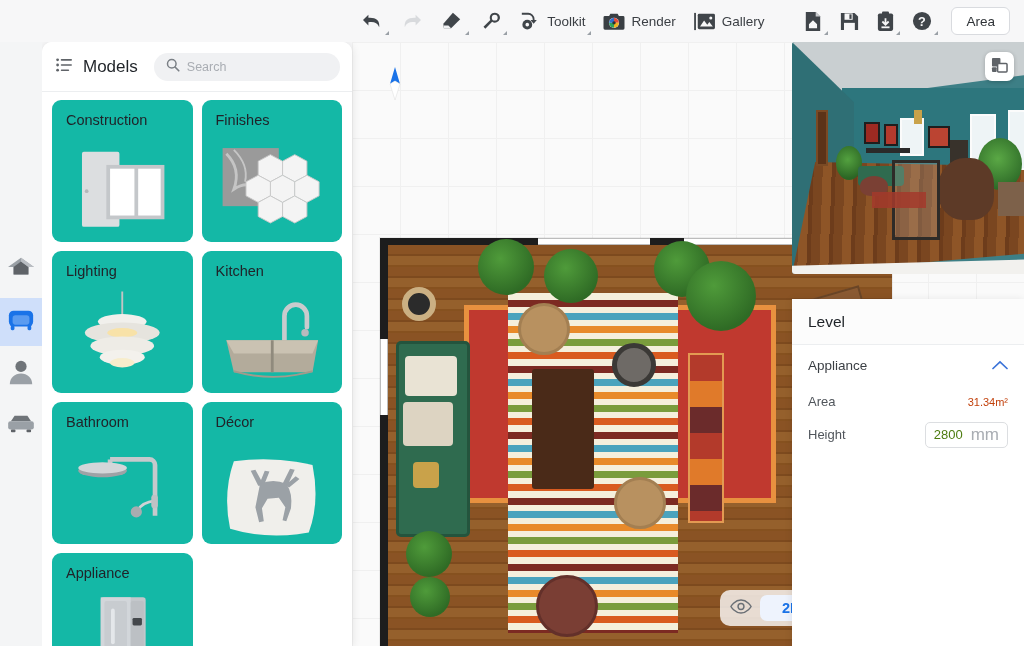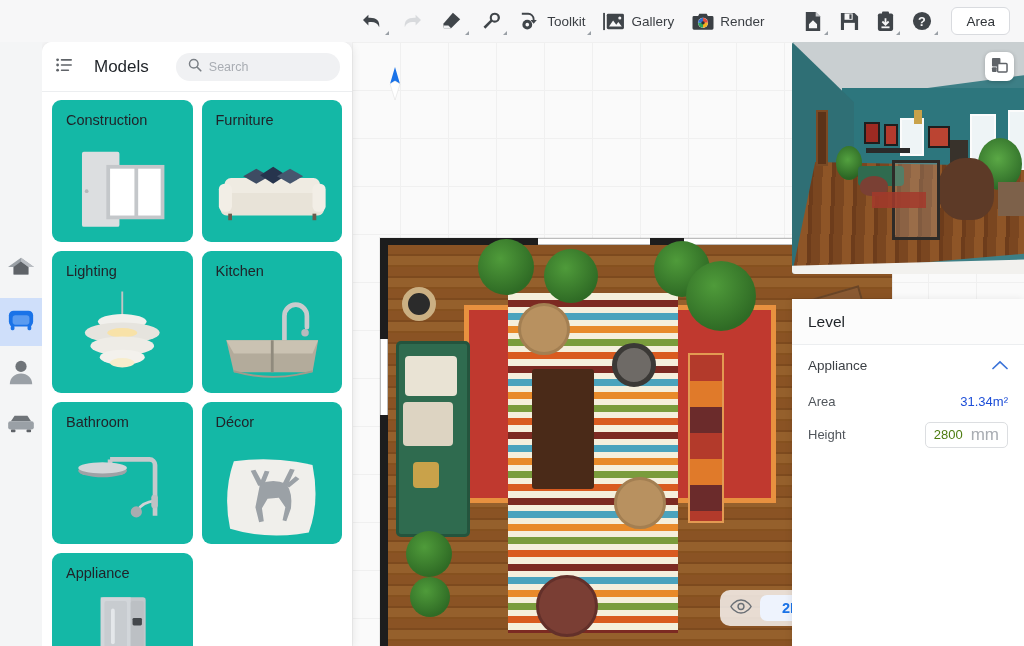--- a/index.html
+++ b/index.html
@@ -60,21 +60,21 @@
     position: absolute; left: 42px; top: 42px;
     width: 310px; height: 604px;
     background: #ffffff;
     border-radius: 10px 10px 0 0;
     box-shadow: 0 1px 10px rgba(0,0,0,.11);
     z-index: 25; overflow: hidden;
     display: flex; flex-direction: column;
   }
   .mp-header {
     height: 50px; flex: 0 0 50px;
-    display: flex; align-items: center; gap: 21px;
+    display: flex; align-items: center; gap: 10px;
     padding: 0 12px 0 14px;
     border-bottom: 1px solid #eceef0; background: #fff;
   }
   .mp-title { font-size: 17px; color: #1f2328; font-weight: 400; }
   .search-box {
     flex: 1; height: 28px; margin-left: 6px;
     background: #f0f1f3; border-radius: 14px;
     display: flex; align-items: center; gap: 7px; padding: 0 12px;
     cursor: text;
   }
@@ -277,21 +277,21 @@
   }
   .props-sec {
     height: 40px; display: flex; align-items: center; justify-content: space-between;
     padding: 0 16px; font-size: 13.5px; color: #3b3f44; cursor: pointer;
   }
   .chev-up { color: #3b73d8; font-size: 13px; }
   .prop-row {
     height: 33px; display: flex; align-items: center; justify-content: space-between;
     padding: 0 16px; font-size: 13px; color: #50555b;
   }
-  .prop-val { color: #1d4ed8; font-size: 13px; }
+  .prop-val { color: #c2410c; font-size: 11px; }
   .prop-input {
     display: flex; align-items: center; gap: 8px;
     border: 1px solid #dcdee1; border-radius: 5px;
     height: 26px; padding: 0 8px; background: #fff; cursor: text;
   }
   .prop-input .num { font-size: 13px; color: #4d7c0f; }
   .prop-input .unit { font-size: 17px; color: #a9adb3; }
 </style>
 </head>
 <body>
@@ -339,47 +339,47 @@
     <div class="tb-btn">
       <span class="glyph">
         <svg width="22" height="20" viewBox="0 0 24 22">
           <path d="M3 4h7a5 5 0 0 1 5 5v1h-2.5l3.5 4 3.5-4H17V9a7 7 0 0 0-7-7H3Z" fill="#40454a"></path>
           <circle cx="9" cy="15" r="5.4" fill="#40454a"></circle>
           <circle cx="9" cy="15" r="2" fill="#f7f7f8"></circle>
         </svg>
       </span>
       <span>Toolkit</span>
       <span class="tb-corner"></span>
-    </div>
-
-    <div class="tb-btn">
-      <span class="glyph">
-        <svg width="22" height="19" viewBox="0 0 24 21">
-          <rect x="0" y="1" width="2" height="19" fill="#40454a"></rect>
-          <rect x="4" y="2" width="19" height="17" rx="1.6" fill="#40454a"></rect>
-          <path d="M6.5 16 L11 9.5 L14.5 14 L16.8 11 L20.6 16Z" fill="#f7f7f8"></path>
-          <circle cx="18.4" cy="6.6" r="1.7" fill="#f7f7f8"></circle>
-        </svg>
-      </span>
-      <span>Gallery</span>
     </div>
 
     <div class="tb-btn">
       <span class="glyph">
         <svg width="22" height="19" viewBox="0 0 24 21">
           <path d="M8 2h8l1.4 2.4H22a1.6 1.6 0 0 1 1.6 1.6v12a1.6 1.6 0 0 1-1.6 1.6H2A1.6 1.6 0 0 1 .4 18V6A1.6 1.6 0 0 1 2 4.4h4.6Z" fill="#3a3f44"></path>
           <circle cx="12" cy="12" r="5.6" fill="#e8e8e8"></circle>
           <path d="M12 6.6a5.4 5.4 0 0 1 5.4 5.4h-5.4Z" fill="#e34c3c"></path>
           <path d="M17.4 12A5.4 5.4 0 0 1 12 17.4V12Z" fill="#f2b21e"></path>
           <path d="M12 17.4A5.4 5.4 0 0 1 6.6 12H12Z" fill="#2fa35b"></path>
           <path d="M6.6 12A5.4 5.4 0 0 1 12 6.6V12Z" fill="#2f6fd0"></path>
           <circle cx="12" cy="12" r="1.9" fill="#2a2e33"></circle>
         </svg>
       </span>
       <span>Render</span>
+    </div>
+
+    <div class="tb-btn">
+      <span class="glyph">
+        <svg width="22" height="19" viewBox="0 0 24 21">
+          <rect x="0" y="1" width="2" height="19" fill="#40454a"></rect>
+          <rect x="4" y="2" width="19" height="17" rx="1.6" fill="#40454a"></rect>
+          <path d="M6.5 16 L11 9.5 L14.5 14 L16.8 11 L20.6 16Z" fill="#f7f7f8"></path>
+          <circle cx="18.4" cy="6.6" r="1.7" fill="#f7f7f8"></circle>
+        </svg>
+      </span>
+      <span>Gallery</span>
     </div>
 
     <div class="tb-btn" style="margin-left:22px;">
       <span class="glyph">
         <svg width="18" height="21" viewBox="0 0 20 23">
           <path d="M2 1h11l5 5v16H2Z" fill="#40454a"></path>
           <path d="M13 1l5 5h-5Z" fill="#c9cbce"></path>
           <path d="M10 10 L14.5 14.5 V19 H5.5 V14.5Z" fill="#f7f7f8"></path>
         </svg>
       </span>
@@ -498,37 +498,40 @@
           <svg width="100%" height="100%" viewBox="0 0 150 104" preserveAspectRatio="xMidYMax meet">
             <rect x="32" y="12" width="40" height="80" rx="2" fill="#dcdee0"></rect>
             <circle cx="37" cy="54" r="2" fill="#b4b7ba"></circle>
             <rect x="58" y="26" width="62" height="58" fill="#c4c7ca"></rect>
             <rect x="62" y="30" width="26" height="50" fill="#ffffff"></rect>
             <rect x="92" y="30" width="24" height="50" fill="#ffffff"></rect>
           </svg>
         </div>
       </div>
 
-
       <div class="cat-card">
-        <div class="cat-label">Furniture</div>
+        <div class="cat-label">Finishes</div>
         <div class="cat-art">
           <svg width="100%" height="100%" viewBox="0 0 150 104" preserveAspectRatio="xMidYMax meet">
-            <rect x="24" y="40" width="102" height="22" rx="7" fill="#efebe2"></rect>
-            <rect x="20" y="56" width="110" height="24" rx="6" fill="#e8e3d8"></rect>
-            <rect x="18" y="46" width="14" height="30" rx="6" fill="#f2eee6"></rect>
-            <rect x="118" y="46" width="14" height="30" rx="6" fill="#f2eee6"></rect>
-            <path d="M44 38 l14 -8 l14 8 l-14 8Z" fill="#3e4c63"></path>
-            <path d="M62 37 l14 -9 l14 9 l-14 9Z" fill="#26344d"></path>
-            <path d="M80 38 l14 -8 l14 8 l-14 8Z" fill="#46566e"></path>
-            <rect x="28" y="78" width="4" height="7" fill="#6a5b4c"></rect>
-            <rect x="118" y="78" width="4" height="7" fill="#6a5b4c"></rect>
+            <rect x="22" y="8" width="60" height="62" fill="#9a9a9a"></rect>
+            <path d="M26 14 Q42 30 34 52 Q52 40 64 58" stroke="#cfcfcf" stroke-width="3" fill="none" opacity=".8"></path>
+            <path d="M34 10 Q50 26 46 44" stroke="#d9d9d9" stroke-width="2" fill="none" opacity=".7"></path>
+            <g fill="#f4f4f4" stroke="#c8c8c8" stroke-width="1">
+              <path d="M60 22 l13 -7 l13 7 l0 15 l-13 7 l-13 -7Z"></path>
+              <path d="M86 22 l13 -7 l13 7 l0 15 l-13 7 l-13 -7Z"></path>
+              <path d="M73 44 l13 -7 l13 7 l0 15 l-13 7 l-13 -7Z"></path>
+              <path d="M47 44 l13 -7 l13 7 l0 15 l-13 7 l-13 -7Z"></path>
+              <path d="M60 66 l13 -7 l13 7 l0 15 l-13 7 l-13 -7Z"></path>
+              <path d="M86 66 l13 -7 l13 7 l0 15 l-13 7 l-13 -7Z"></path>
+              <path d="M99 44 l13 -7 l13 7 l0 15 l-13 7 l-13 -7Z"></path>
+            </g>
           </svg>
         </div>
       </div>
+
 
       <div class="cat-card">
         <div class="cat-label">Lighting</div>
         <div class="cat-art">
           <svg width="100%" height="100%" viewBox="0 0 150 104" preserveAspectRatio="xMidYMax meet">
             <line x1="75" y1="0" x2="75" y2="26" stroke="#c4c4c4" stroke-width="2"></line>
             <ellipse cx="75" cy="32" rx="26" ry="8" fill="#f1f0ec"></ellipse>
             <ellipse cx="75" cy="44" rx="40" ry="11" fill="#e6e4de"></ellipse>
             <ellipse cx="75" cy="44" rx="16" ry="5" fill="#f8e2a8"></ellipse>
             <ellipse cx="75" cy="58" rx="34" ry="10" fill="#eeece6"></ellipse>

